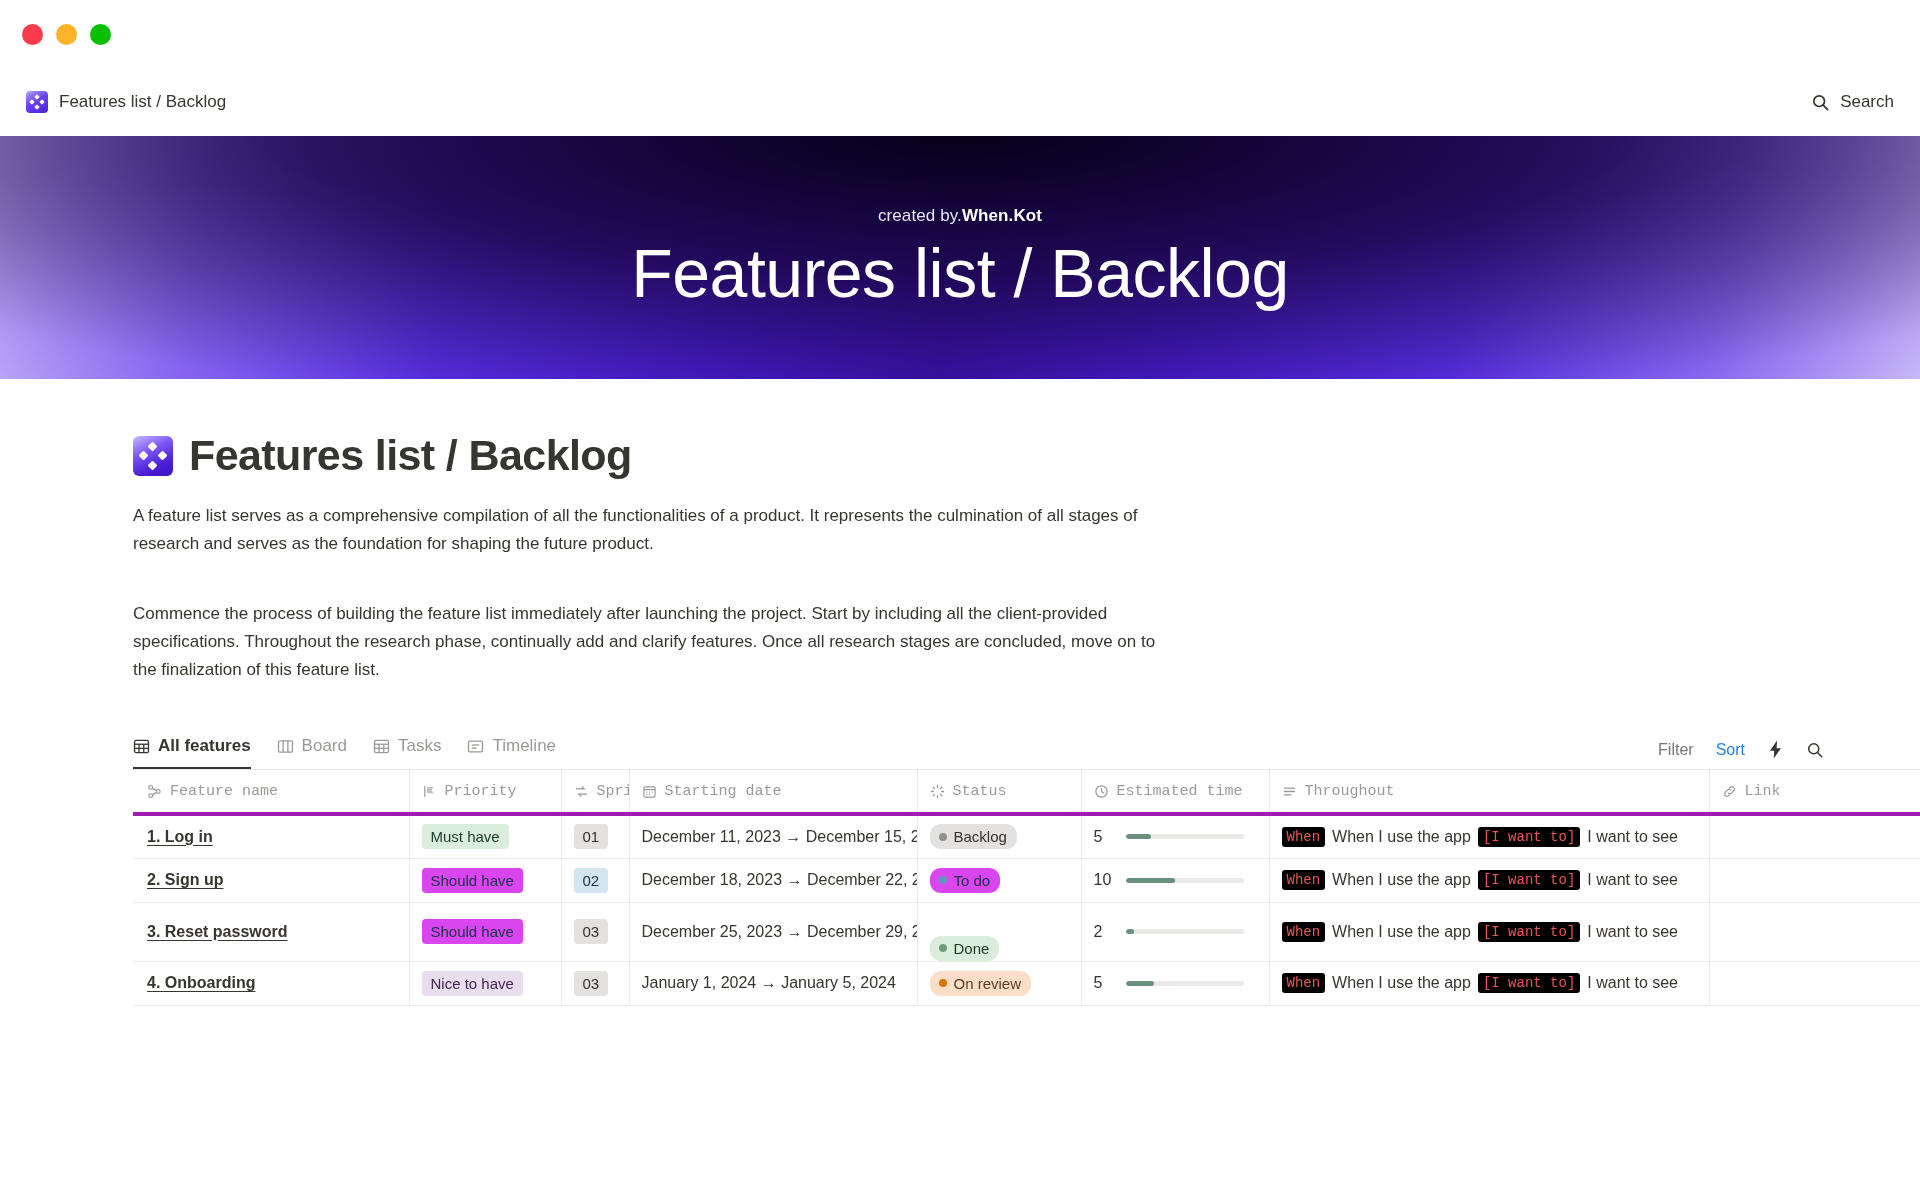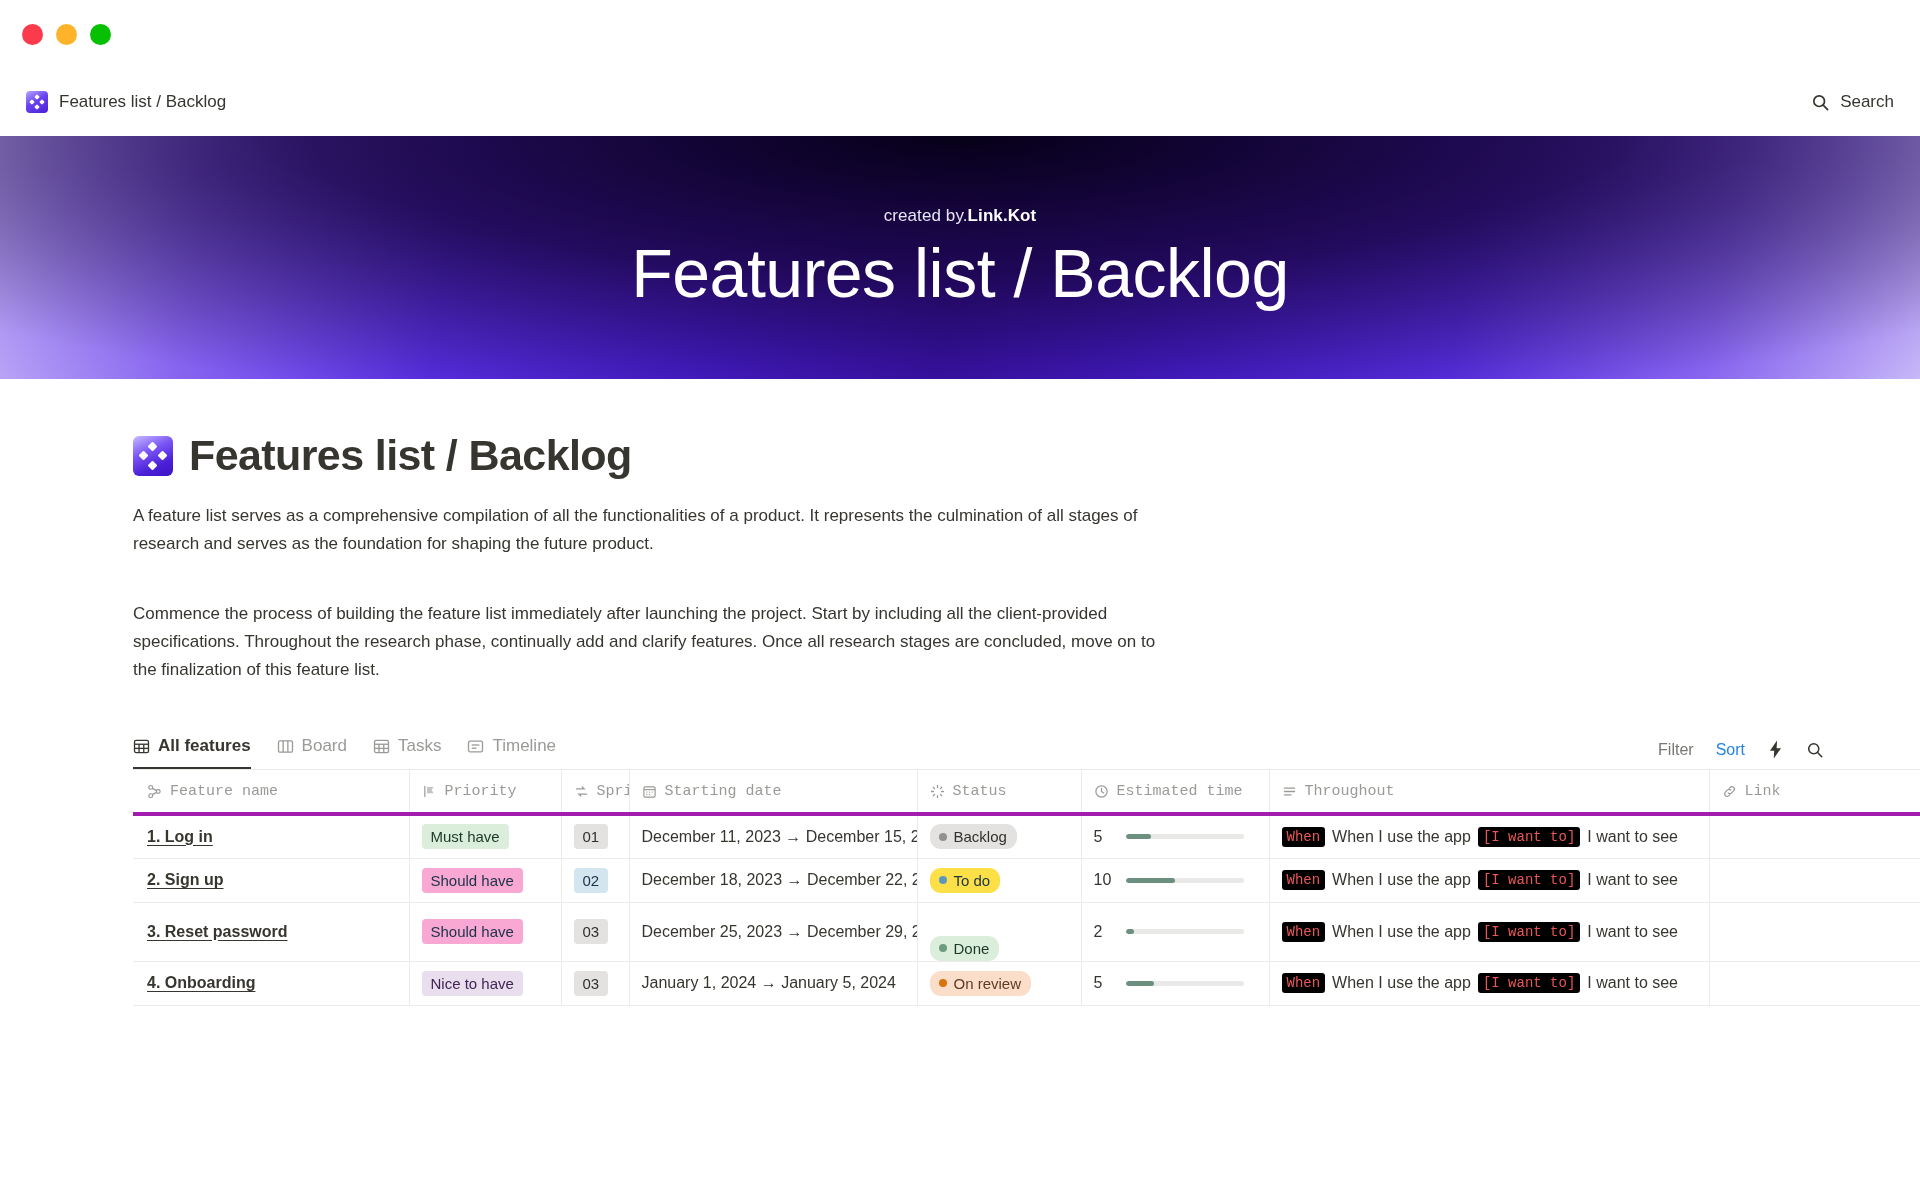--- a/index.html
+++ b/index.html
@@ -169,34 +169,34 @@
   .c-desc    { width: 440px; }
   .c-link    { width: 362px; }
 
   .feat-link { text-decoration: underline; text-underline-offset: 3px; color: #37352f; cursor: pointer; font-weight: bold; }
 
   .chip {
     display: inline-block; padding: 3px 9px; border-radius: 4px;
     font-size: 15px; line-height: 19px;
   }
   .chip-green  { background: #dbeddb; color: #1c3829; }
-  .chip-blue   { background: #f9a8d4; color: #183347; }
+  .chip-blue   { background: #d946ef; color: #183347; }
   .chip-purple { background: #e8deee; color: #412454; }
   .chip-gray   { background: #e3e2e0; color: #32302c; }
   .chip-lblue  { background: #d3e5ef; color: #183347; }
 
   .pill {
     display: inline-flex; align-items: center; gap: 7px;
     padding: 3px 10px 3px 9px; border-radius: 11px;
     font-size: 15px; line-height: 19px;
   }
   .pill .bullet { width: 8px; height: 8px; border-radius: 50%; flex: none; }
   .pill-gray   { background: #e3e2e0; color: #32302c; }
   .pill-gray .bullet   { background: #91918e; }
-  .pill-blue   { background: #fde047; color: #183347; justify-content: center; }
+  .pill-blue   { background: #d946ef; color: #183347; justify-content: center; }
   .pill-blue .bullet   { background: #5b97bd; }
   .pill-green  { background: #dbeddb; color: #1c3829; margin-top: 33px; }
   .pill-green .bullet  { background: #6c9b7d; }
   .pill-orange { background: #fadec9; color: #5c3b23; }
   .pill-orange .bullet { background: #d9730d; }
 
   .timecell { display: flex; align-items: center; gap: 10px; }
   .timeval { font-size: 16px; color: #37352f; min-width: 22px; }
   .track {
     flex: 1; height: 5px; border-radius: 3px; background: #e9e9e7;
@@ -236,21 +236,21 @@
         <circle cx="8.6" cy="8.6" r="5.6"></circle>
           <line x1="12.8" y1="12.8" x2="17.5" y2="17.5" stroke-linecap="round"></line>
       </svg>
     </span>
     <span>Search</span>
   </div>
 </div>
 
 <div class="hero">
   <div class="hero-credit">
-    <span>created by.</span><b>Link.Kot</b>
+    <span>created by.</span><b>When.Kot</b>
   </div>
   <div class="hero-title">Features list / Backlog</div>
 </div>
 
 <div class="page">
   <div class="content">
 
     <div class="page-head">
       <span class="page-emoji">
         <i class="n"></i>

